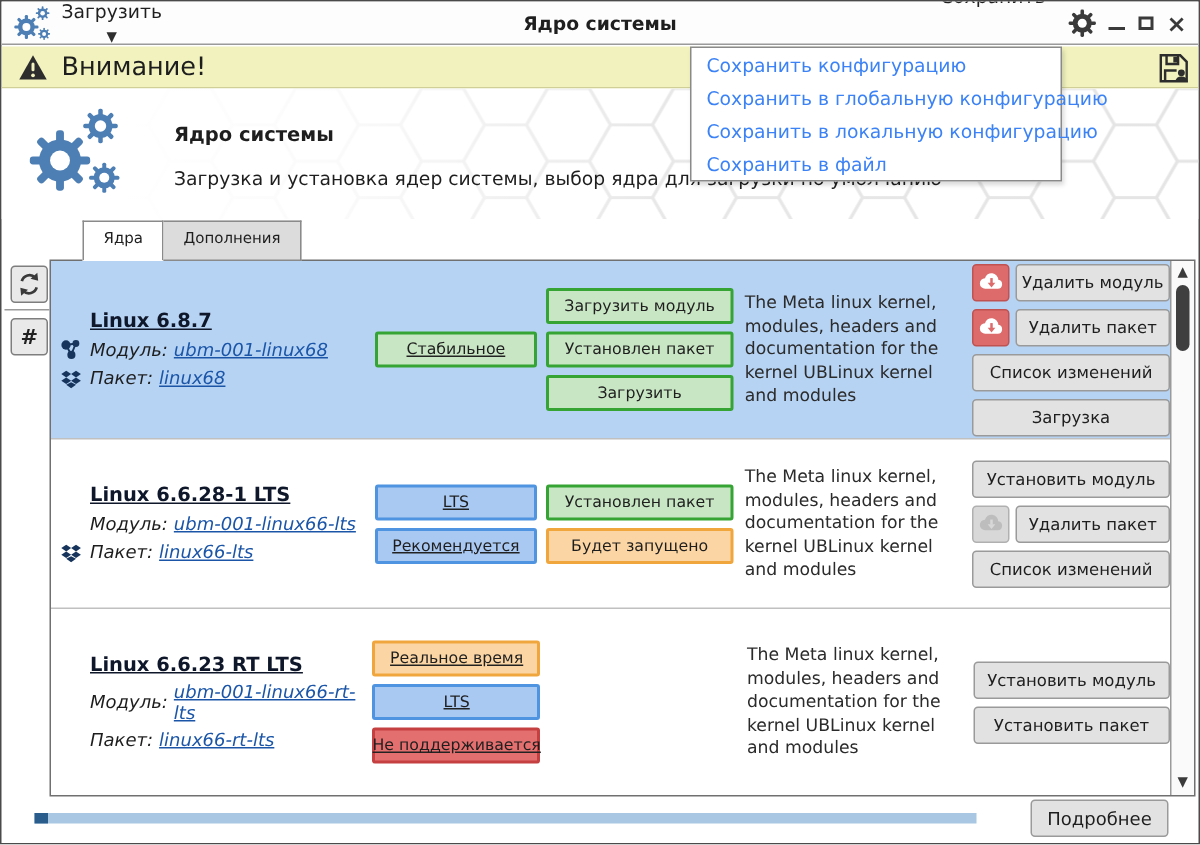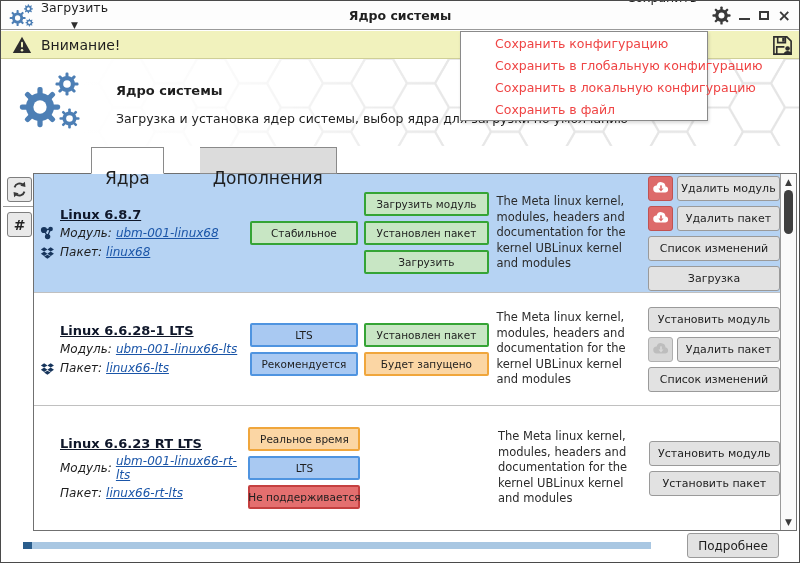--- a/index.html
+++ b/index.html
@@ -17,34 +17,34 @@
   .tb-title { position:absolute; left:0; right:0; text-align:center; font-size:12.5px; font-weight:bold; color:#1f1f1f; }
   .tb-gear { position:absolute; right:68px; top:5px; width:19px; height:19px; color:#3a3a3a; }
   .win-controls { position:absolute; right:8px; top:0; height:29px; display:flex; align-items:center; gap:9px; }
   .wc-min { width:11px; height:2px; background:#3a3a3a; margin-top:6px; }
   .wc-max { width:10px; height:9px; border:2px solid #3a3a3a; }
   .wc-close { font-size:16px; font-weight:bold; color:#3a3a3a; line-height:1; }
 
   
   .warnbar { position:absolute; top:30px; left:0; right:0; height:28px; background:#f1f2bd; border-bottom:1px solid #cfcf97; display:flex; align-items:center; }
   .warn-icon { width:22px; height:20px; margin-left:10px; }
-  .warn-label { margin-left:8px; font-size:14px; color:#1e1e1e; }
+  .warn-label { margin-left:8px; font-size:17px; color:#1e1e1e; }
   .floppy { position:absolute; right:5px; top:3px; width:23px; height:23px; }
 
   
   .hero { position:absolute; top:58px; left:0; right:0; height:87px; background:#fff; overflow:hidden; }
   .hexbg { position:absolute; inset:0; }
   .hero-fade { position:absolute; inset:0; background:linear-gradient(to right,#ffffff 0%,#ffffff 10%,rgba(255,255,255,.85) 28%,rgba(255,255,255,.25) 55%,rgba(255,255,255,.15) 100%); }
   .logo-big { position:absolute; left:18px; top:12px; width:64px; height:62px; color:#4d7fb5; }
   .hero-title { position:absolute; left:115px; top:24px; font-size:13px; font-weight:bold; color:#1e1e1e; }
   .hero-sub { position:absolute; left:115px; top:52px; font-size:12.5px; color:#1e1e1e; white-space:nowrap; }
 
   
   .tabs { position:absolute; top:146px; left:54px; z-index:4; display:flex; }
-  .tab { height:27px; padding:20px 13px 0; font-size:17px; border:1px solid #8a8a8a; background:#dcdcdc; color:#1e1e1e;margin-left:36px; }
+  .tab { height:27px; padding:6px 13px 0; font-size:10px; border:1px solid #8a8a8a; background:#dcdcdc; color:#1e1e1e; }
   .tab.active { background:#fff; border-bottom:1px solid #fff; }
   .tab.inactive { border-left:none; }
 
   
   .side-btn { position:absolute; left:6px; width:25px; height:25px; background:#e9e9e9; border:1px solid #7e7e7e; border-radius:3px; display:flex; align-items:center; justify-content:center; }
   .side-refresh { top:176px; }
   .side-hash { top:211px; font-size:14px; font-weight:bold; color:#222; }
   .side-sep { position:absolute; left:2px; top:205px; width:30px; height:1px; background:#9a9a9a; }
 
   
@@ -57,21 +57,21 @@
   .krow-3 { height:124px; }
   .divider { height:1px; background:#c0c0c0; }
 
   .kcol-info { width:218px; display:flex; flex-direction:column; gap:3px; }
   .kline { display:flex; align-items:center; gap:4px; font-size:12px; }
   .kicon { width:18px; height:16px; flex:0 0 18px; display:flex; align-items:center; justify-content:center; }
   .ktitle { font-size:13px; font-weight:bold; color:#0f172a; text-decoration:underline; }
   .klabel { font-style:italic; color:#1e1e1e; }
   .klink { font-style:italic; color:#1a55a8; text-decoration:underline; }
 
-  .kcol-b1 { width:112px; display:flex; flex-direction:column; gap:5px; align-items:stretch; justify-content:center; }
+  .kcol-b1 { width:112px; display:flex; flex-direction:column; gap:5px; align-items:stretch; justify-content:center;text-decoration:underline; }
   .kcol-b2 { width:128px; margin-left:6px; display:flex; flex-direction:column; gap:5px; align-items:stretch; justify-content:center; }
   .badge { height:24px; display:flex; align-items:center; justify-content:center; font-size:10.5px; color:#1e1e1e; border-radius:2px; padding:0 3px; white-space:nowrap; }
   .badge.green  { background:#c8e6c4; border:2px solid #35a435; }
   .badge.blue   { background:#a9c9f2; border:2px solid #4f94e0; }
   .badge.orange { background:#fbd6a4; border:2px solid #f0a63c; }
   .badge.red    { background:#e46f6f; border:2px solid #c54040; }
 
   .kcol-desc { width:152px; margin-left:8px; font-size:11.5px; line-height:1.34; color:#2b2b2b; }
   .kcol-actions { width:136px; margin-left:4px; display:flex; flex-direction:column; gap:5px; justify-content:center; }
   .action-line { display:flex; gap:4px; }
@@ -86,21 +86,21 @@
   .sb-up { top:3px; } .sb-down { bottom:3px; }
   .sb-thumb { position:absolute; left:3px; width:9px; top:16px; height:44px; background:#3f3f3f; border-radius:5px; }
 
   
   .progress-track { position:absolute; left:22px; top:541px; width:628px; height:7px; background:#a9c7e2; }
   .progress-done { position:absolute; left:0; top:0; width:9px; height:7px; background:#2a5d8c; }
   .details-btn { position:absolute; right:20px; top:532px; width:92px; height:25px; background:#e2e2e2; border:1px solid #9a9a9a; border-radius:3px; font-size:12px; color:#1e1e1e; display:flex; align-items:center; justify-content:center; }
 
   
   .save-menu { position:absolute; left:459px; top:30px; width:248px; background:#fff; border:1px solid #8a8a8a; z-index:50; box-shadow:1px 2px 3px rgba(0,0,0,.15); }
-  .menu-item { height:22px; display:flex; align-items:center; padding:0 10px; font-size:12.5px; color:#ef4444; white-space:nowrap;margin-left:24px; }
+  .menu-item { height:22px; display:flex; align-items:center; padding:0 10px; font-size:12.5px; color:#3b82f6; white-space:nowrap; }
 
   svg { display:block; }
 </style>
 </head>
 <body>
 
 <svg width="0" height="0" style="position:absolute" aria-hidden="true">
   <defs>
     <symbol id="sym-gear" viewBox="0 0 24 24">
       <g fill="currentColor">

